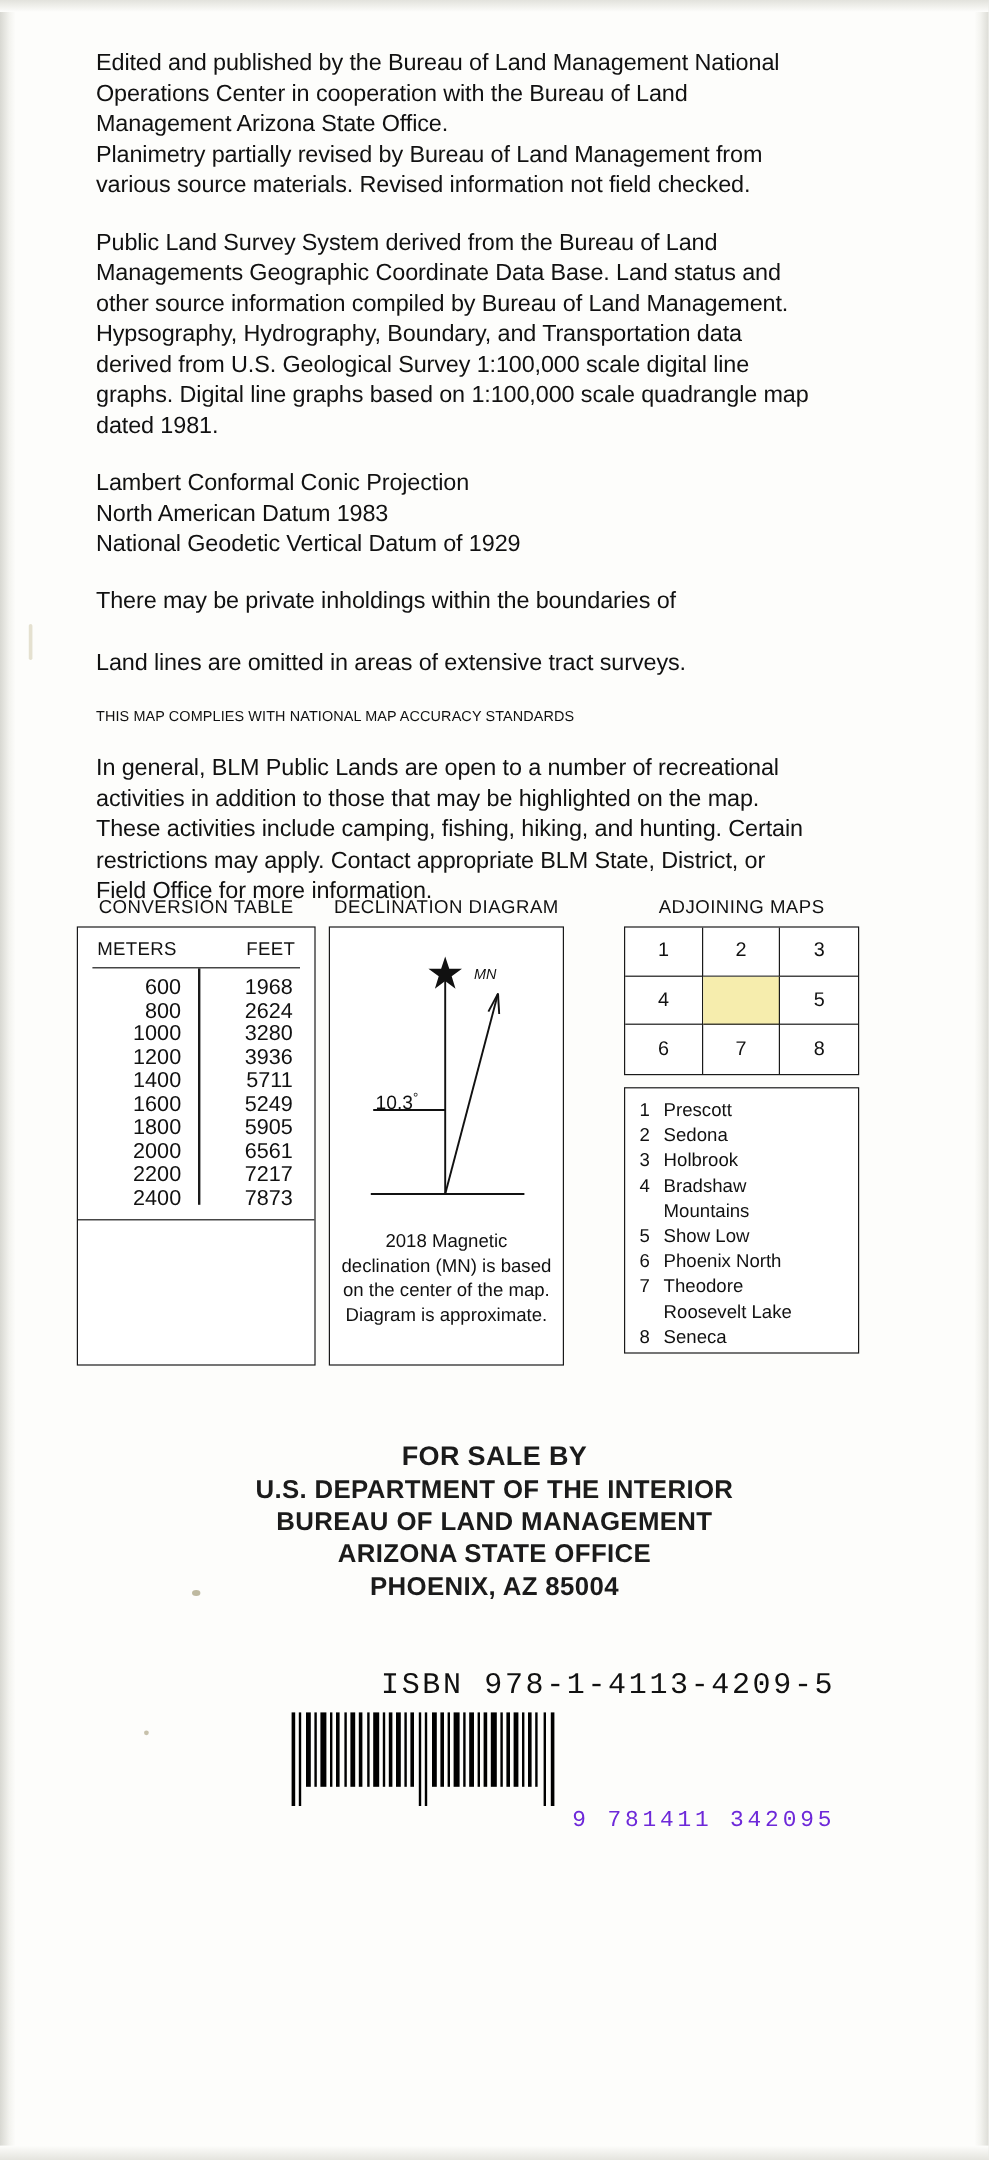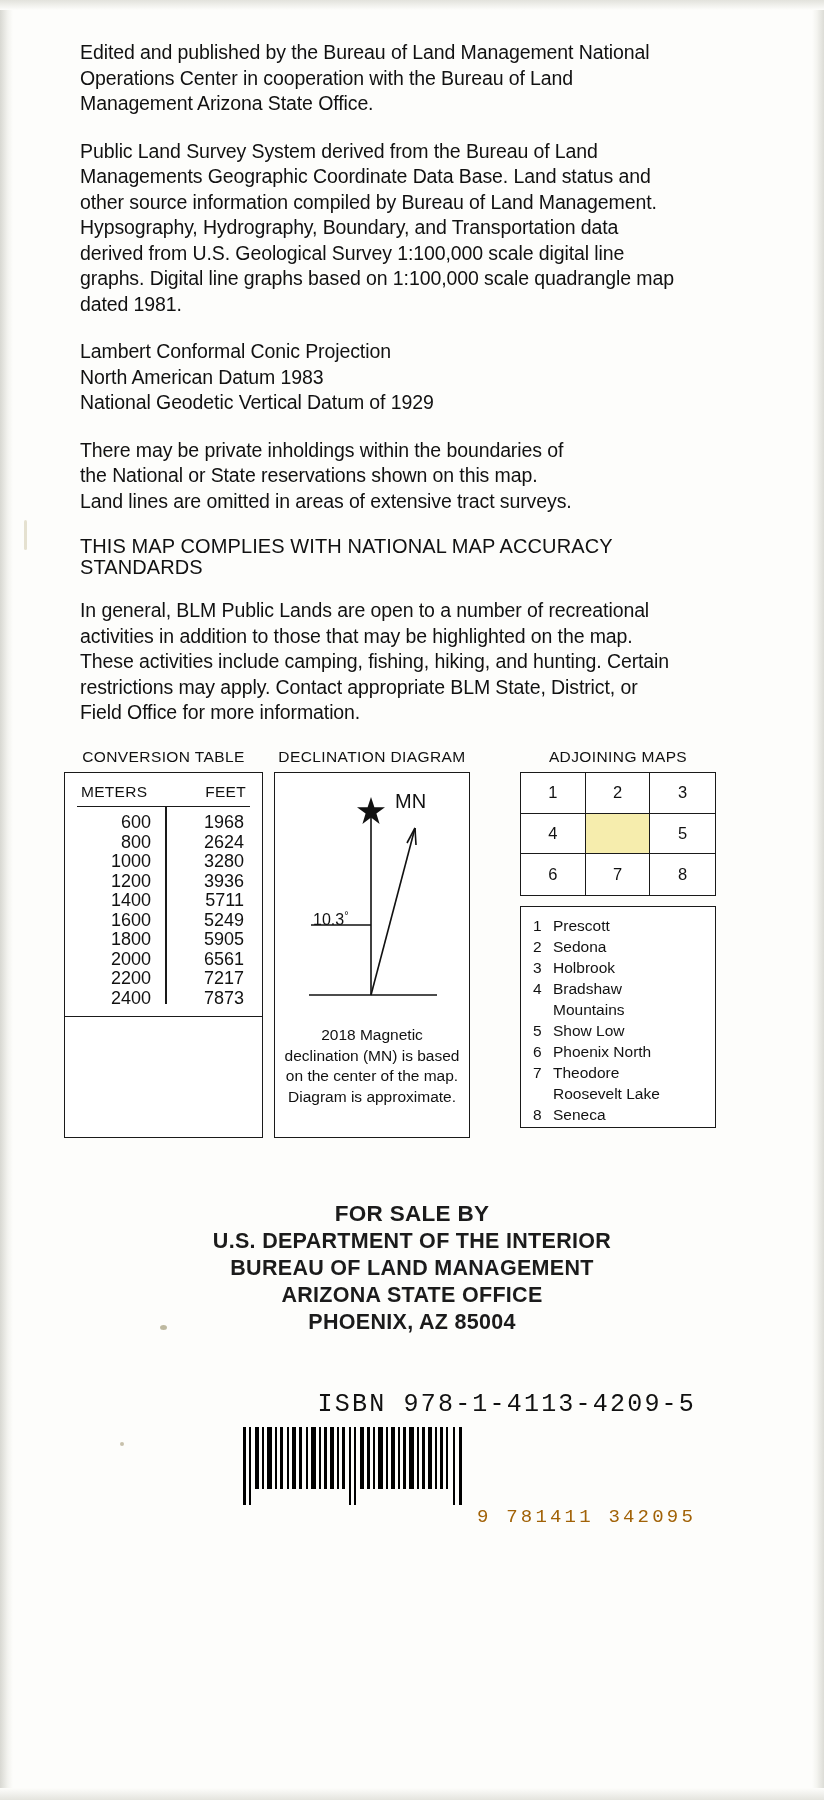--- a/index.html
+++ b/index.html
@@ -53,21 +53,21 @@
     width: 600px;
   }
 
   .para {
     font-size: 19.5px;
     line-height: 25.5px;
     margin: 0 0 22px 0;
     letter-spacing: -0.1px;
   }
   .small-caps-line {
-    font-size: 20px;
+    font-size: 12px;
     line-height: 21px;
     margin: 4px 0 20px 0;
     letter-spacing: 0.1px;
   }
 
   
   .panels {
     position: absolute;
     left: 64px;
     top: 748px;
@@ -237,21 +237,21 @@
     position: absolute;
     top: 0;
     background: #000;
   }
   .barcode .bar.long { height: 78px; }
   .barcode .bar.short { height: 62px; }
   .isbn-digits {
     font-family: "Liberation Mono", monospace;
     font-size: 19px;
     letter-spacing: 3.2px;
-    color: #a16207;
+    color: #6d28d9;
     margin-top: 1px;
     white-space: pre;
   }
 </style>
 </head>
 <body>
 
 <div class="page">
   <div class="edge-left"></div>
   <div class="edge-right"></div>
@@ -259,32 +259,33 @@
   <div class="edge-bottom"></div>
 
   <div class="speck" style="left:76px; top:1018px; width:5px; height:7px;"></div>
   <div class="speck" style="left:160px; top:1325px; width:7px; height:5px; background:#8b8156;"></div>
   <div class="speck" style="left:120px; top:1442px; width:4px; height:4px;"></div>
   <div class="speck" style="left:24px; top:520px; width:3px; height:30px; border-radius:2px; background:#ded9c6; opacity:.8;"></div>
 
   <div class="content">
 
     <p class="para"><span>Edited and published by the Bureau of Land Management National Operations Center in cooperation with the Bureau of Land Management Arizona State Office.</span></p>
+    <p class="para" style="margin-top:-22px;"><span>Planimetry partially revised by Bureau of Land Management from various source materials.  Revised information not field checked.</span></p>
 
     <p class="para"><span>Public Land Survey System derived from the Bureau of Land Managements Geographic Coordinate Data Base.  Land status and other source information compiled by Bureau of Land Management.  Hypsography, Hydrography, Boundary, and Transportation data derived from U.S. Geological Survey 1:100,000 scale digital line graphs.  Digital line graphs based on 1:100,000 scale quadrangle map dated  1981.</span></p>
 
     <p class="para">
       <span>Lambert Conformal Conic Projection</span><br>
       <span>North American Datum 1983</span><br>
       <span>National Geodetic Vertical Datum of 1929</span>
     </p>
 
     <p class="para">
       <span>There may be private inholdings within the boundaries of</span><br>
-      <span>the National or State reservations shown on this map.</span><br>
+      <br>
       <span>Land lines are omitted in areas of extensive tract surveys.</span>
     </p>
 
     <p class="small-caps-line">THIS MAP COMPLIES WITH NATIONAL MAP ACCURACY STANDARDS</p>
 
     <p class="para">In general, BLM Public Lands are open to a number of recreational activities in addition to those that may be highlighted on the map.  These activities include camping, fishing, hiking, and hunting.  Certain restrictions may apply.  Contact appropriate BLM State, District, or Field Office for more information.</p>
   </div>
 
   <div class="panels">
 
@@ -352,21 +353,21 @@
 
           <line x1="96" y1="222" x2="140" y2="55" stroke="#111" stroke-width="1.6"></line>
 
           <line x1="140" y1="55" x2="132" y2="70" stroke="#111" stroke-width="1.6"></line>
           <line x1="140" y1="55" x2="141" y2="72" stroke="#111" stroke-width="1.6"></line>
 
           <line x1="36" y1="152" x2="96" y2="152" stroke="#111" stroke-width="1.6"></line>
 
           <polygon points="96,24 99.4,34.2 110,34.2 101.4,40.6 104.6,51 96,44.5 87.4,51 90.6,40.6 82,34.2 92.6,34.2" fill="#111"></polygon>
         </svg>
-        <div style="position:absolute; left:120px; top:17px; font-size:20px;">MN</div>
+        <div style="position:absolute; left:120px; top:32px; font-size:12px;font-style:italic;">MN</div>
         <div style="position:absolute; left:38px; top:136px; font-size:16px;">
           <span>10.3</span><span style="font-size:11px; vertical-align:super;">°</span>
         </div>
         <div class="decl-text">2018  Magnetic declination (MN) is based on the center of the map.  Diagram is approximate.</div>
       </div>
     </div>
 
     <div class="panel-col col-adj">
       <div class="panel-title">ADJOINING MAPS</div>
       <div class="box adj-grid">

